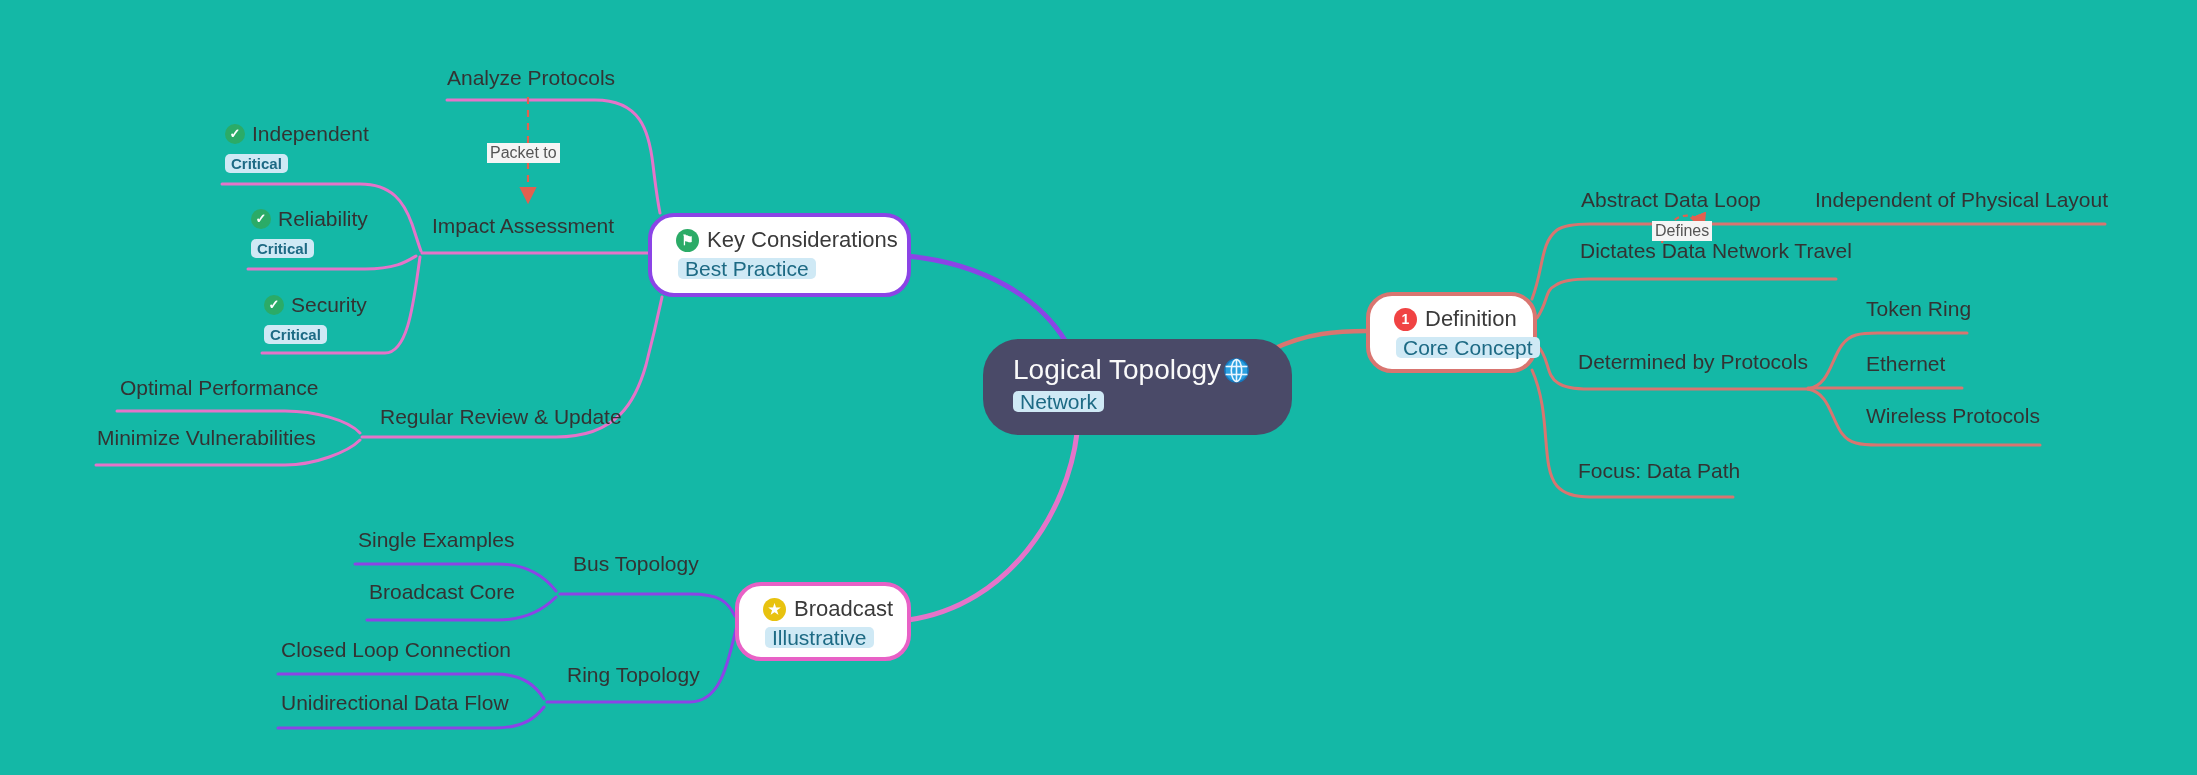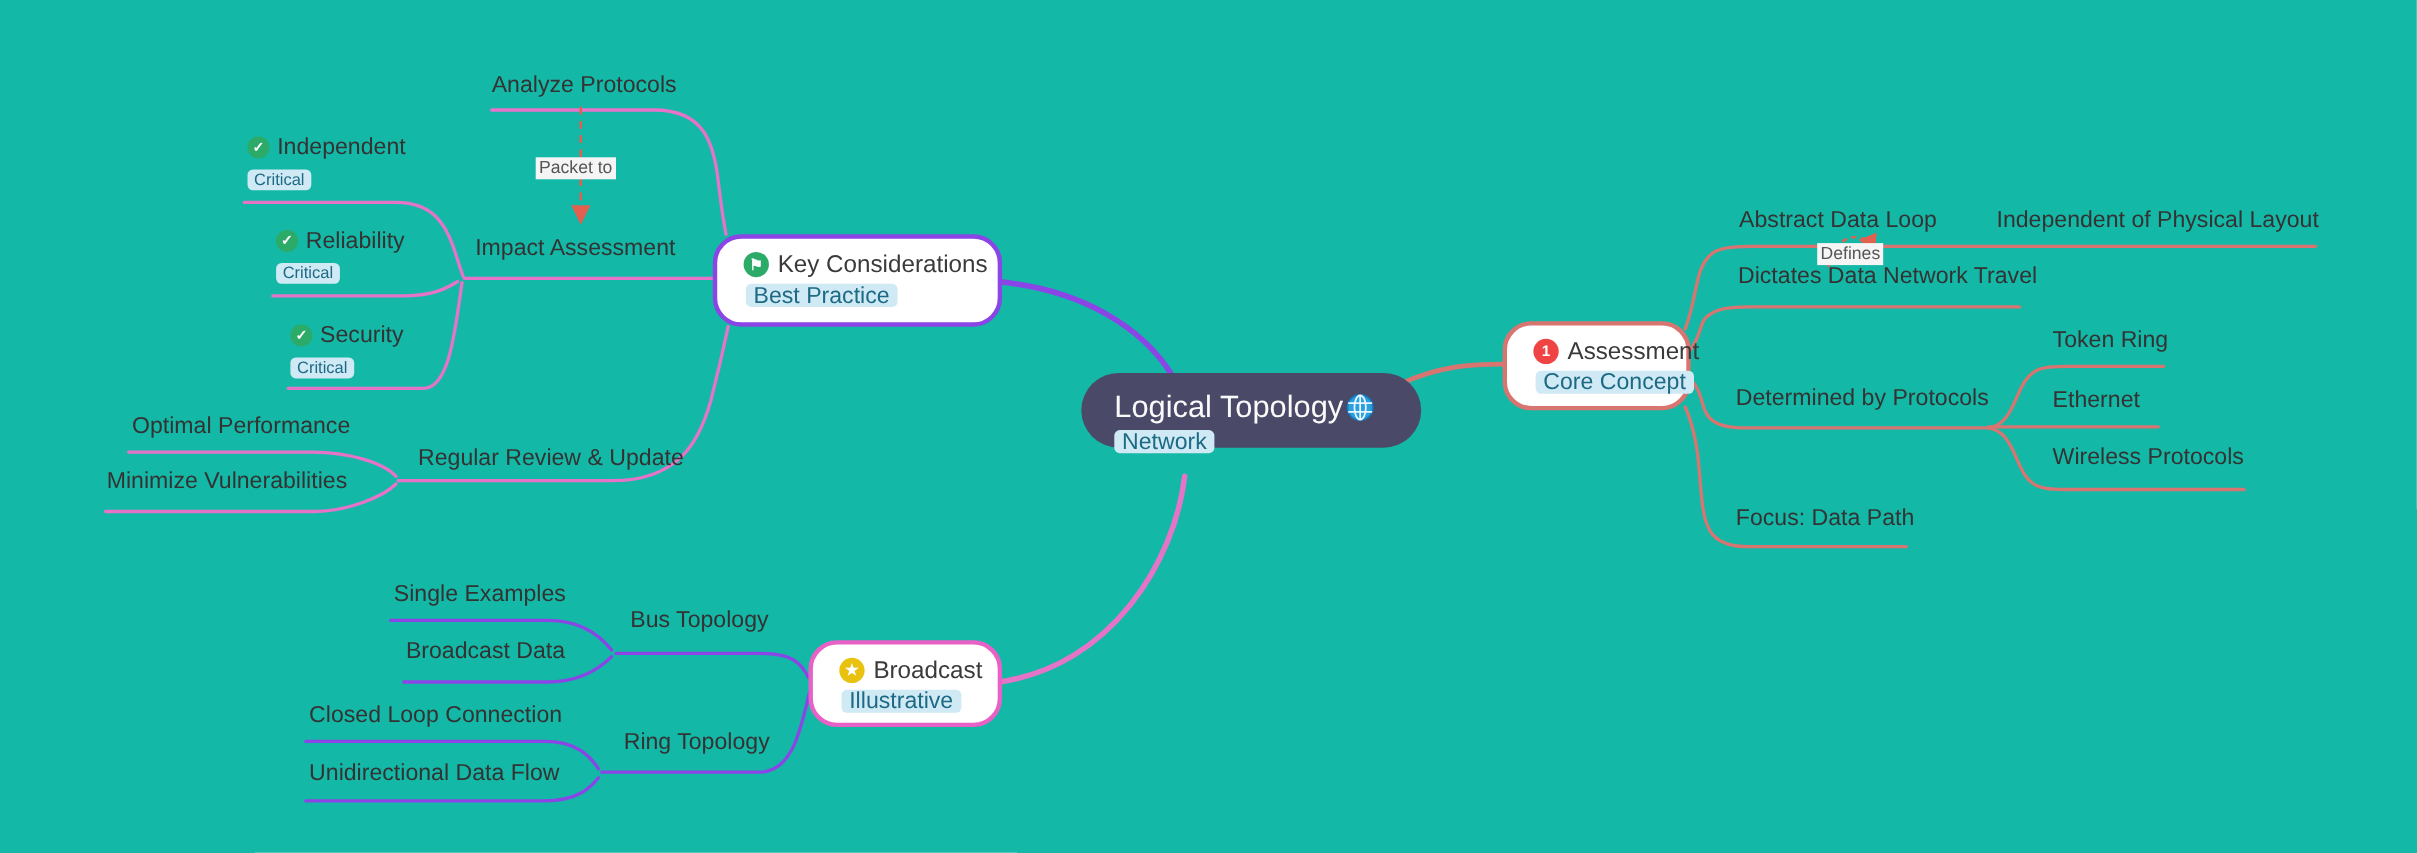--- a/index.html
+++ b/index.html
@@ -7,30 +7,30 @@
   #canvas{position:relative;width:2197px;height:775px;background:#14b8a6;overflow:hidden;}
   #wires{position:absolute;left:0;top:0;}
 
   .leaf{position:absolute;white-space:nowrap;font-size:21px;color:#333;line-height:21px;}
   .leaf-group{position:absolute;white-space:nowrap;}
   .leaf-row{display:flex;align-items:center;gap:7px;font-size:21px;color:#333;line-height:21px;}
   .leaf-icon{display:inline-flex;width:20px;height:20px;border-radius:50%;background:#2bab67;
              color:#fff;font-size:13px;font-weight:bold;align-items:center;justify-content:center;flex:0 0 auto;}
   .badge{display:inline-block;background:#cfe9f5;color:#1d6a84;border-radius:5px;
          font-size:21px;line-height:21px;padding:0 7px;}
-  .badge.small{font-size:15px;line-height:19px;padding:0 6px;margin-top:10px;}
+  .badge.small{font-size:15px;line-height:19px;padding:0 6px;margin-top:10px;font-weight:bold;}
 
   .node-card{position:absolute;background:#fff;border:4px solid #8b44e6;border-radius:26px;
              box-sizing:border-box;padding:11px 0 0 24px;white-space:nowrap;}
   .node-title{display:flex;align-items:center;gap:8px;font-size:22px;color:#3a3a3a;line-height:24px;}
   .node-icon{display:inline-flex;width:23px;height:23px;border-radius:50%;
              color:#fff;font-size:14px;font-weight:bold;align-items:center;justify-content:center;flex:0 0 auto;}
   .node-badge-row{margin-top:6px;margin-left:2px;}
 
-  #root-node{position:absolute;left:983px;top:339px;width:309px;height:68px;background:#4a4a68;
+  #root-node{position:absolute;left:983px;top:339px;width:309px;height:96px;background:#4a4a68;
              border-radius:36px;box-sizing:border-box;padding:16px 0 0 30px;white-space:nowrap;}
   #root-title{display:flex;align-items:center;gap:2px;font-size:28px;color:#fafafa;line-height:30px;}
   #root-badge-row{margin-top:6px;}
 
   .edge-label{position:absolute;background:#f5f5f5;color:#555;font-size:16px;line-height:18px;
               padding:1px 3px;white-space:nowrap;}
 </style>
 </head>
 <body>
 
@@ -119,37 +119,37 @@
   <div class="edge-label" style="left:1652px;top:221px">Defines</div>
   <div class="leaf" style="left:1580px;top:240px">Dictates Data Network Travel</div>
   <div class="leaf" style="left:1578px;top:351px">Determined by Protocols</div>
   <div class="leaf" style="left:1866px;top:298px">Token Ring</div>
   <div class="leaf" style="left:1866px;top:353px">Ethernet</div>
   <div class="leaf" style="left:1866px;top:405px">Wireless Protocols</div>
   <div class="leaf" style="left:1578px;top:460px">Focus: Data Path</div>
 
   <div class="leaf" style="left:573px;top:553px">Bus Topology</div>
   <div class="leaf" style="left:358px;top:529px">Single Examples</div>
-  <div class="leaf" style="left:369px;top:581px">Broadcast Data</div>
+  <div class="leaf" style="left:369px;top:581px">Broadcast Core</div>
   <div class="leaf" style="left:567px;top:664px">Ring Topology</div>
   <div class="leaf" style="left:281px;top:639px">Closed Loop Connection</div>
   <div class="leaf" style="left:281px;top:692px">Unidirectional Data Flow</div>
 
   <div class="node-card" style="left:648px;top:213px;width:263px;height:84px;border-color:#8b44e6">
     <div class="node-title">
       <span class="node-icon" style="background:#2bab67">⚑</span>
       <span>Key Considerations</span>
     </div>
     <div class="node-badge-row"><span class="badge">Best Practice</span></div>
   </div>
 
   <div class="node-card" style="left:1366px;top:292px;width:171px;height:81px;border-color:#d97570">
     <div class="node-title">
       <span class="node-icon" style="background:#f04343">1</span>
-      <span>Assessment</span>
+      <span>Definition</span>
     </div>
     <div class="node-badge-row"><span class="badge">Core Concept</span></div>
   </div>
 
   <div class="node-card" style="left:735px;top:582px;width:176px;height:79px;border-color:#e861c6">
     <div class="node-title">
       <span class="node-icon" style="background:#e8c20f">★</span>
       <span>Broadcast</span>
     </div>
     <div class="node-badge-row"><span class="badge">Illustrative</span></div>

